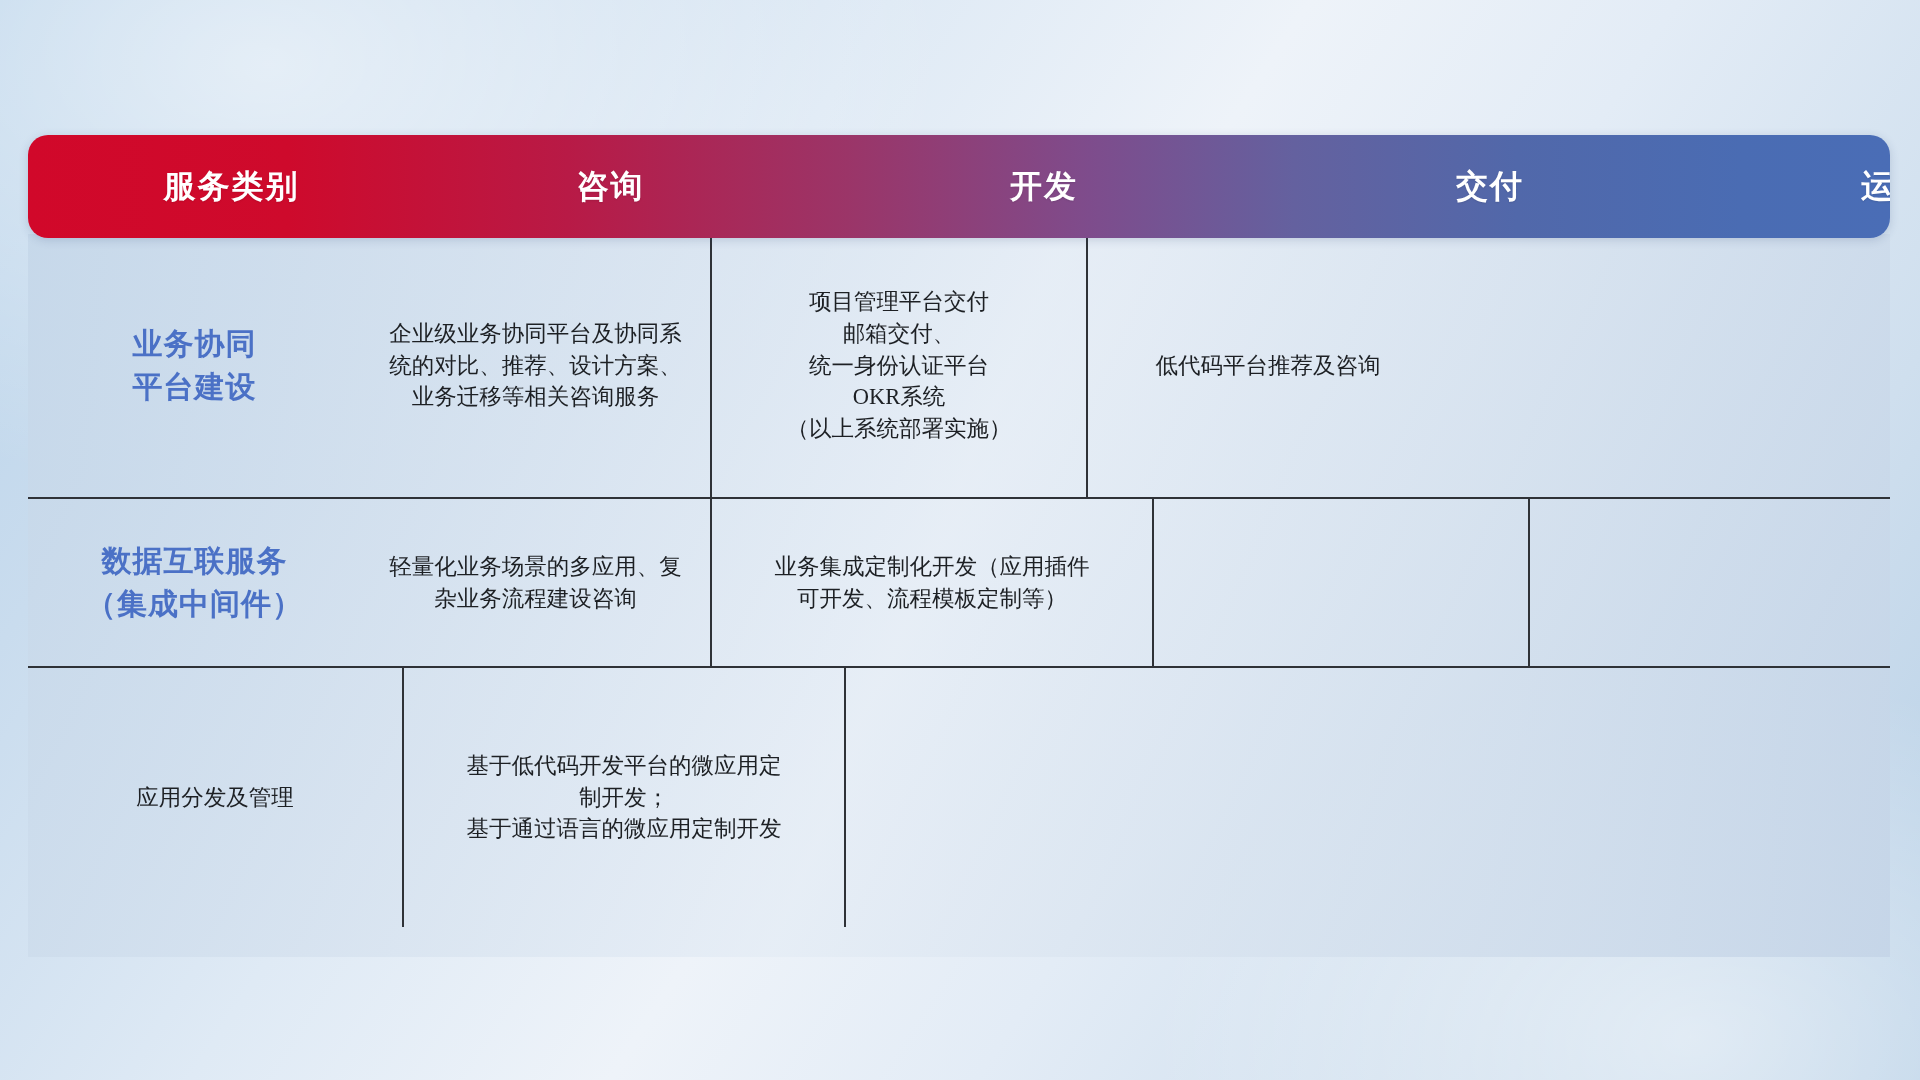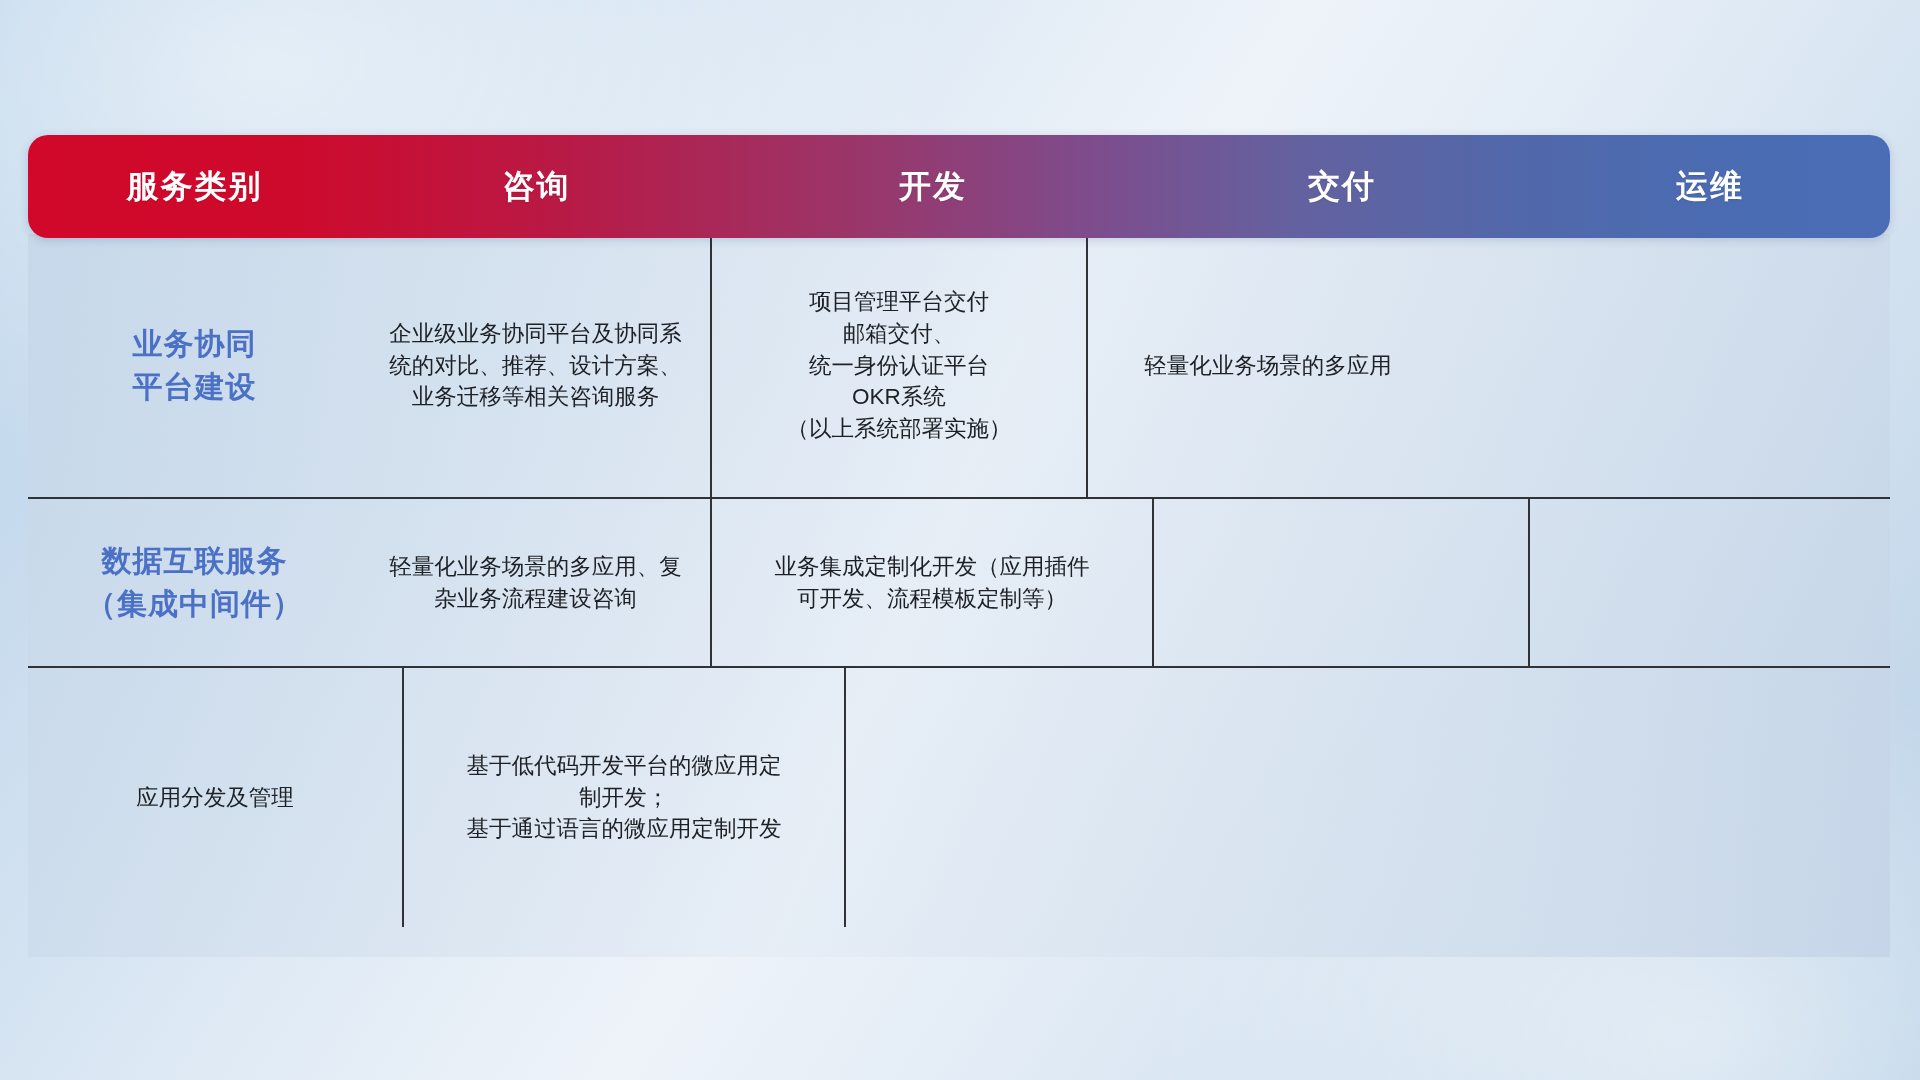--- a/index.html
+++ b/index.html
@@ -56,20 +56,21 @@
   }
   .thead .th {
     display: flex;
     align-items: center;
     justify-content: center;
     color: #ffffff;
     font-size: 32px;
     font-weight: bold;
     letter-spacing: 2px;
     text-shadow: 0 1px 2px rgba(0,0,0,0.10);
+    padding-left: 37px;
   }
 
   
   .tbody {
     position: relative;
     margin-top: -4px;
     width: 100%;
     height: 723px;
     background:
       linear-gradient(112deg, rgba(197,215,233,0.88) 0%, rgba(214,226,239,0.80) 28%,
@@ -110,21 +111,21 @@
     font-weight: bold;
     font-size: 30px;
     line-height: 1.42;
     letter-spacing: 1px;
   }
 
   
   .c1 { width: 333px; flex: 0 0 333px; }
   .c2 { width: 351px; flex: 0 0 351px; }
   .c3 { width: 442px; flex: 0 0 442px; }
-  .c4 { width: 376px; flex: 0 0 376px; }
+  .c4 { width: 376px; flex: 0 0 376px; font-family: Liberation Serif, serif; }
   .c5 { width: 360px; flex: 0 0 360px; }
 </style>
 </head>
 <body>
 
 <div id="page">
 
   <div id="table-wrap">
 
     <div class="thead">
@@ -141,21 +142,21 @@
         <div class="td cat c1">业务协同
 平台建设</div>
         <div class="td c2 sep">企业级业务协同平台及协同系
 统的对比、推荐、设计方案、
 业务迁移等相关咨询服务</div>
         <div class="td c4 sep">项目管理平台交付
 邮箱交付、
 统一身份认证平台
 OKR系统
 （以上系统部署实施）</div>
-        <div class="td c5">轻量化业务场景的多应用</div>
+        <div class="td c5">低代码平台推荐及咨询</div>
       </div>
 
       <div class="trow r2">
         <div class="td cat c1">数据互联服务
 （集成中间件）</div>
         <div class="td c2 sep">轻量化业务场景的多应用、复
 杂业务流程建设咨询</div>
         <div class="td c3 sep">业务集成定制化开发（应用插件
 可开发、流程模板定制等）</div>
         <div class="td c4 sep"></div>

